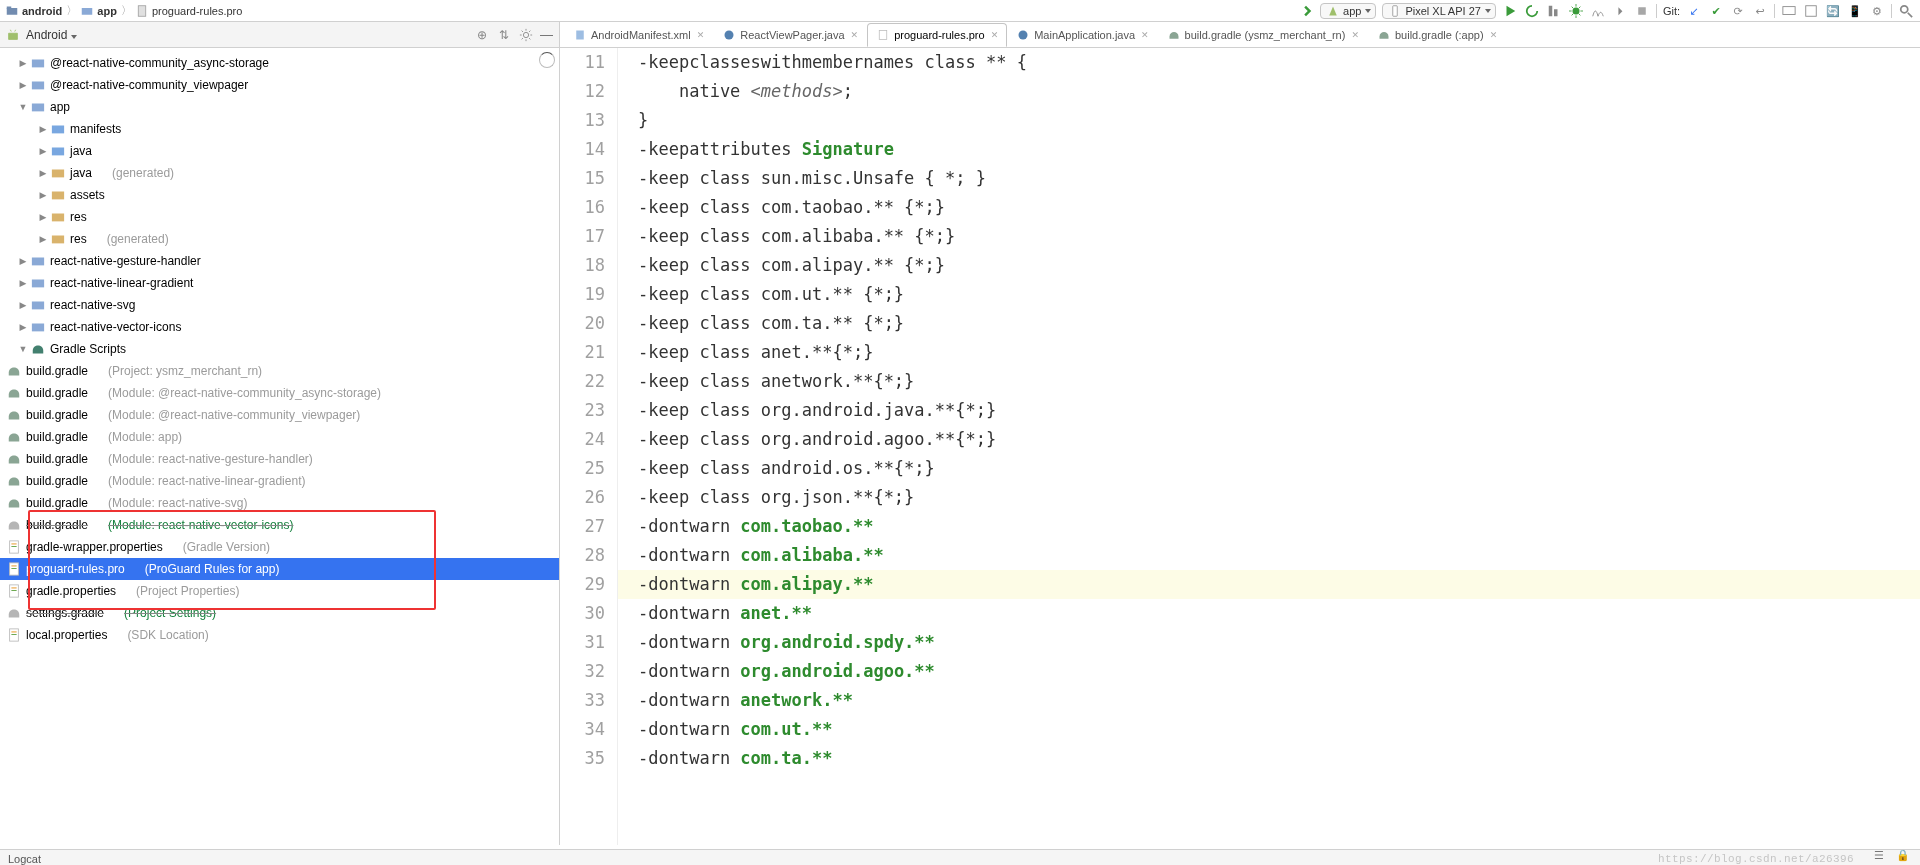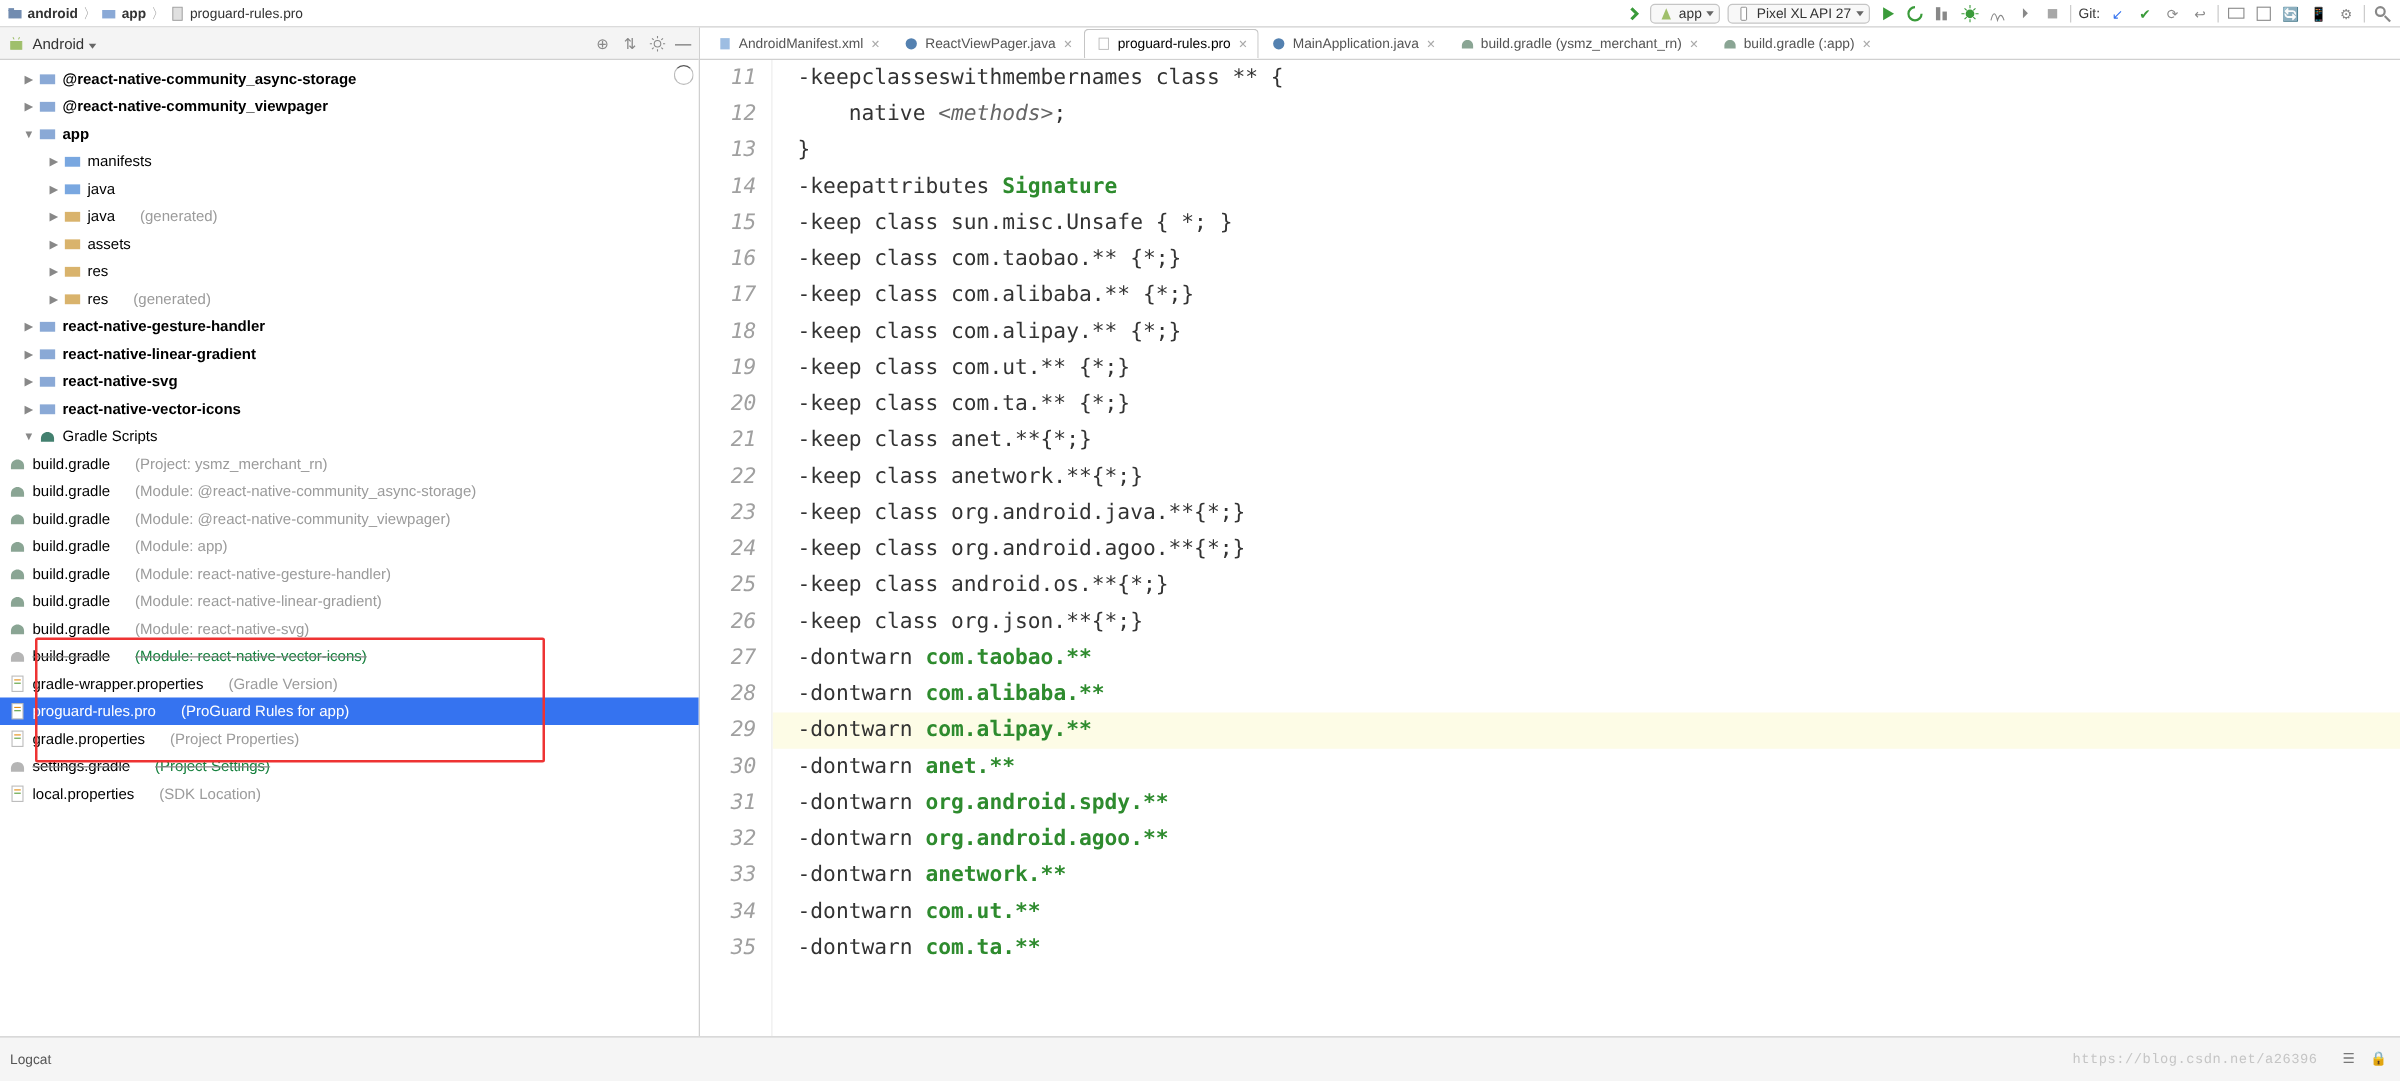--- a/index.html
+++ b/index.html
@@ -32,21 +32,21 @@
   .proj-header .drop::after { content:""; display:inline-block; margin-left:4px; border-left:3px solid transparent; border-right:3px solid transparent; border-top:4px solid #666; }
   .proj-header .spacer { flex:1; }
   .proj-header .hide-icon { font-size:13px; color:#666; }
 
   
   .tree { flex:1; overflow:auto; padding-top:4px; position:relative; }
   .tree-row { display:flex; align-items:center; height:22px; white-space:nowrap; padding-left:6px; }
   .tree-row .tw { width:10px; text-align:center; color:#888; font-size:9px; margin-right:2px; }
   .tree-row .ic { width:16px; height:16px; display:flex; align-items:center; justify-content:center; margin-right:4px; }
   .tree-row .name { color:#000; }
-  .tree-row .name.bold { font-weight:bold; }
+  .tree-row .name.bold { font-weight:normal; }
   .tree-row .hint { color:#9b9b9b; margin-left:20px; }
   .tree-row.lv1 { padding-left:18px; }
   .tree-row.lv2 { padding-left:38px; }
   .tree-row.lv3 { }
   .tree-row.selected { background:#3573f0; color:#fff; }
   .tree-row.selected .name, .tree-row.selected .hint { color:#fff; }
   .folder-icon { color:#728cb0; }
   .elephant-icon { color:#43806f; }
   .strike { text-decoration:line-through; color:#888 !important; }
   .strike .hint { color:#15803d; }
@@ -61,29 +61,29 @@
   
   .editor-tabs { height:26px; display:flex; align-items:flex-end; padding:0 4px; border-bottom:1px solid #d0d0d0; gap:0; overflow:hidden; }
   .etab { display:flex; align-items:center; gap:4px; padding:4px 8px; border:1px solid transparent; font-size:11px; color:#555; }
   .etab.active { border:1px solid #c5c5c5; border-bottom-color:#fff; background:#fff; border-top-left-radius:4px; border-top-right-radius:4px; color:#000; }
   .etab .close { color:#aaa; font-size:9px; margin-left:2px; }
   .etab .i { width:14px; height:14px; display:flex; align-items:center; justify-content:center; }
 
   
   .editor { display:flex; height:calc(100% - 26px); font-family:"Menlo","Monaco","Consolas",monospace; font-size:17px; line-height:29px; overflow:hidden; }
   .gutter { width:58px; background:#fff; color:#a0a0a0; text-align:right; padding-right:12px; border-right:1px solid #eee; }
-  .gutter .ln { height:29px;font-style:italic; }
+  .gutter .ln { height:29px; }
   .code { flex:1; padding-left:20px; position:relative; }
   .code .line { height:29px; white-space:pre; }
   .code .hl { background:#fdfce6; position:absolute; left:0; right:0; height:29px; z-index:-1; }
   .tok-pkg { color:#2e8b2e; font-weight:bold; }
   .tok-em { font-style:italic; color:#666; }
 
   
-  .statusbar { position:absolute; bottom:0; left:0; right:0; height:36px; border-top:1px solid #d0d0d0; display:flex; align-items:center; padding:0 8px; font-size:11px; color:#555; background:#f5f5f5; }
+  .statusbar { position:absolute; bottom:0; left:0; right:0; height:16px; border-top:1px solid #d0d0d0; display:flex; align-items:flex-end; padding:0 8px; font-size:11px; color:#555; background:#f5f5f5; }
   .statusbar .spacer { flex:1; }
   .statusbar .watermark { color:#c5c5c5; letter-spacing:0.4px;font-family:Liberation Mono, monospace; }
   .statusbar .sicon { width:16px; height:16px; color:#777; }
 
   .small-icon { width:14px;height:14px; }
   svg { display:block; }
 </style>
 </head>
 <body>
 

